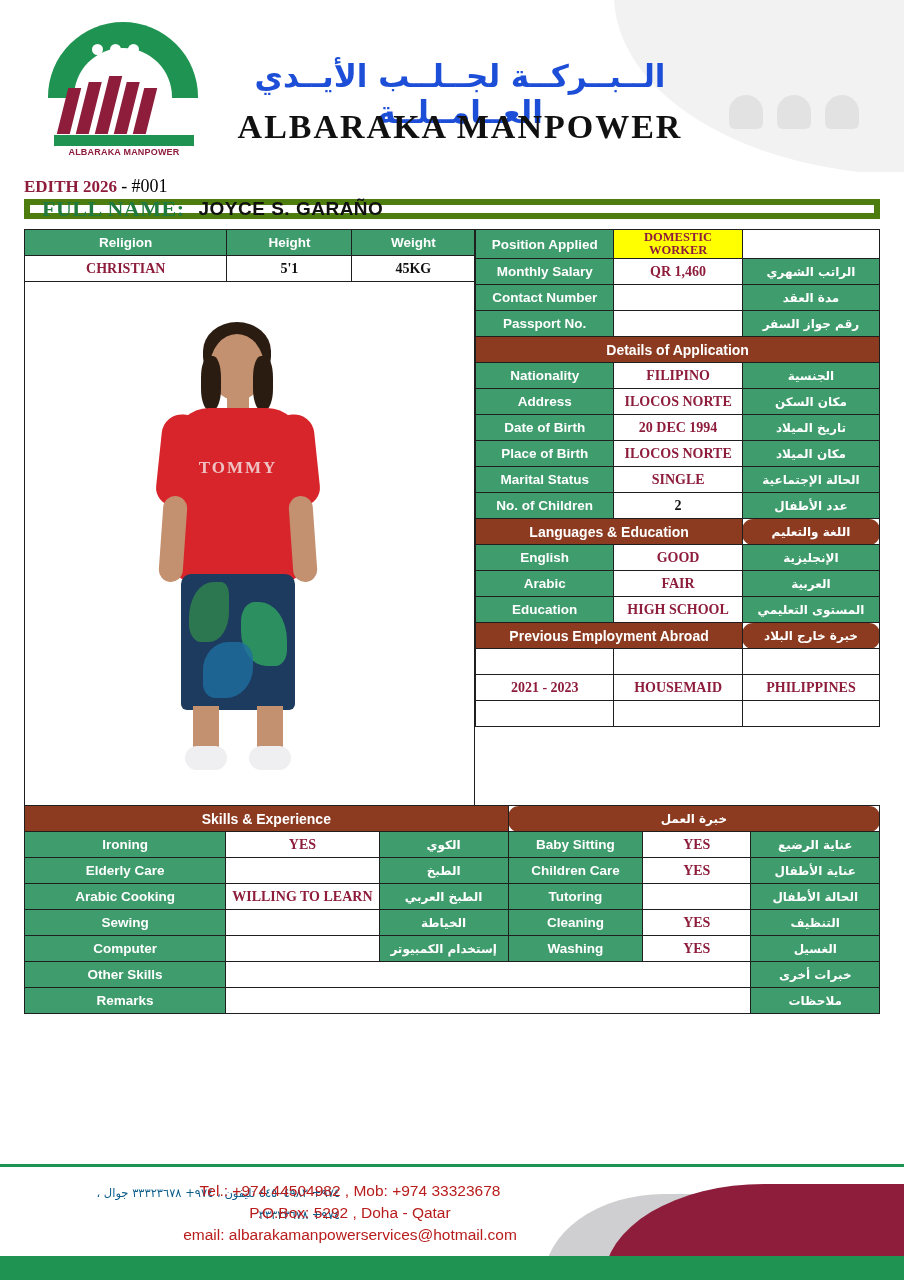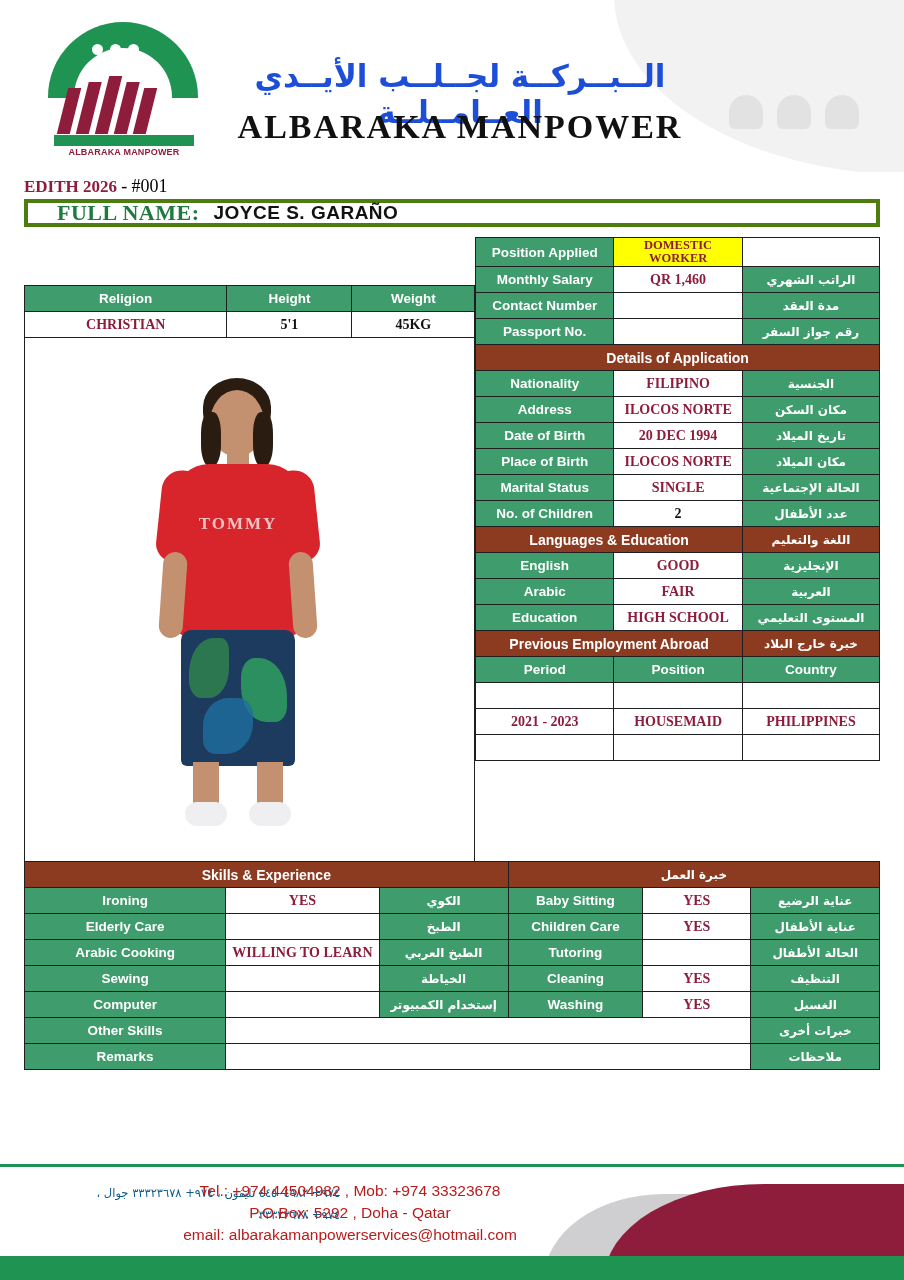--- a/index.html
+++ b/index.html
@@ -102,24 +102,24 @@
     font-family:"Liberation Serif", serif;
     font-size: 17px;
     font-weight: bold;
     color: #8e1d3c;
   }
   .edition .num { color:#000; font-weight:normal; font-size:18px; }
 
   
   .namebar {
     margin: 2px 24px 0 24px;
-    border: 4px solid #4d7c0f;
-    height: 28px;
+    border: 6px solid #4d7c0f;
+    height: 20px;
     display:flex; align-items:center;
-    padding-left: 29px;
+    padding-left: 12px;
     gap: 14px;
   }
   .namebar .lbl {
     font-family:"Liberation Serif", serif;
     font-size: 22px; font-weight:bold; color:#1f7a3f;
     letter-spacing:.5px;
   }
   .namebar .val {
     font-family:"Liberation Sans", sans-serif;
     font-size: 19px; font-weight:bold; color:#111;
@@ -133,29 +133,29 @@
     border: 1px solid #1f1f1f;
     height: 26px;
     padding: 1px 4px;
     text-align:center;
     vertical-align: middle;
     font-size: 13px;
   }
   .grn { background:#3f9c6d; color:#fff; font-weight:bold; font-size:13.5px; }
   .grn-ar { background:#3f9c6d; color:#fff; font-weight:bold; font-family:"DejaVu Sans", sans-serif; font-size:12px; direction:rtl; }
   .brown { background:#8c3b20; color:#fff; font-weight:bold; font-size:14px; }
-  .brown-ar { background:#8c3b20; color:#fff; font-weight:bold; font-family:"DejaVu Sans", sans-serif; font-size:12px; direction:rtl; }
+  .brown-ar { background:#8c3b20; color:#fff; font-weight:bold; font-family:"DejaVu Sans", sans-serif; font-size:12px; direction:rtl;border-radius:11px; }
   .val { color:#8e1d3c; font-weight:bold; font-family:"Liberation Serif", serif; font-size:14px; }
   .val-blk { color:#111; font-weight:bold; font-family:"Liberation Serif", serif; font-size:14px; }
   .hl { background:#ffff00; color:#8e1d3c; font-weight:bold; font-family:"Liberation Serif", serif; font-size:12.5px; line-height:13px; }
   .empty { background:#fff; }
 
   
   .topgrid { display:flex; }
-  .leftcol { width: 486px; margin-top: 48px; }
+  .leftcol { width: 486px; }
   .rightcol { width: 436px; }
 
   .photo-cell {
     border:1px solid #1f1f1f;
     border-top: none;
     height: 524px;
     background:#fff;
     position:relative;
     overflow:hidden;
   }
@@ -381,25 +381,20 @@
             <td class="grn">Education</td>
             <td class="val">HIGH SCHOOL</td>
             <td class="grn-ar">المستوى التعليمي</td>
           </tr>
 
           <tr>
             <td class="brown" colspan="2">Previous Employment Abroad</td>
             <td class="brown-ar">خبرة خارج البلاد</td>
           </tr>
           <tr>
-            <td class="grn">Period</td>
-            <td class="grn">Position</td>
-            <td class="grn">Country</td>
-          </tr>
-          <tr>
             <td class="val"></td>
             <td class="val"></td>
             <td class="val"></td>
           </tr>
           <tr>
             <td class="val">2021 - 2023</td>
             <td class="val">HOUSEMAID</td>
             <td class="val">PHILIPPINES</td>
           </tr>
           <tr>

